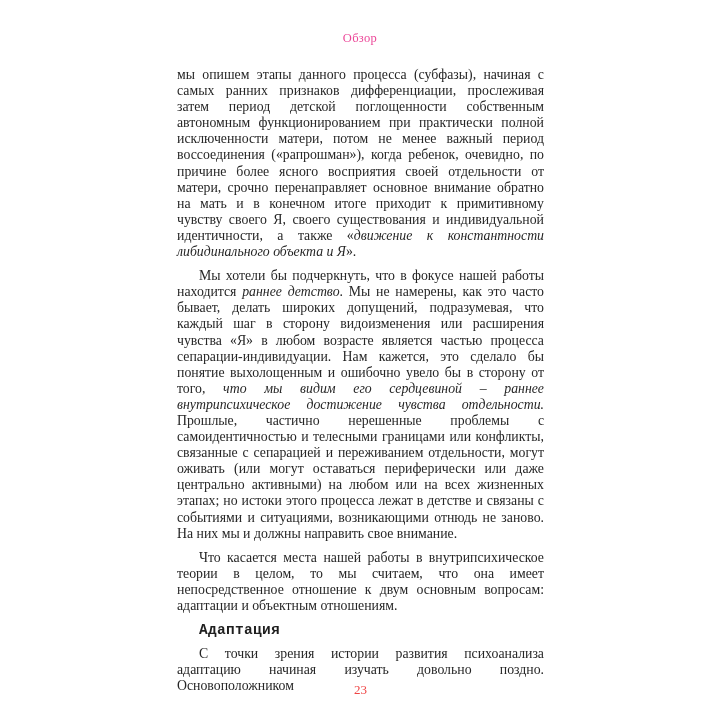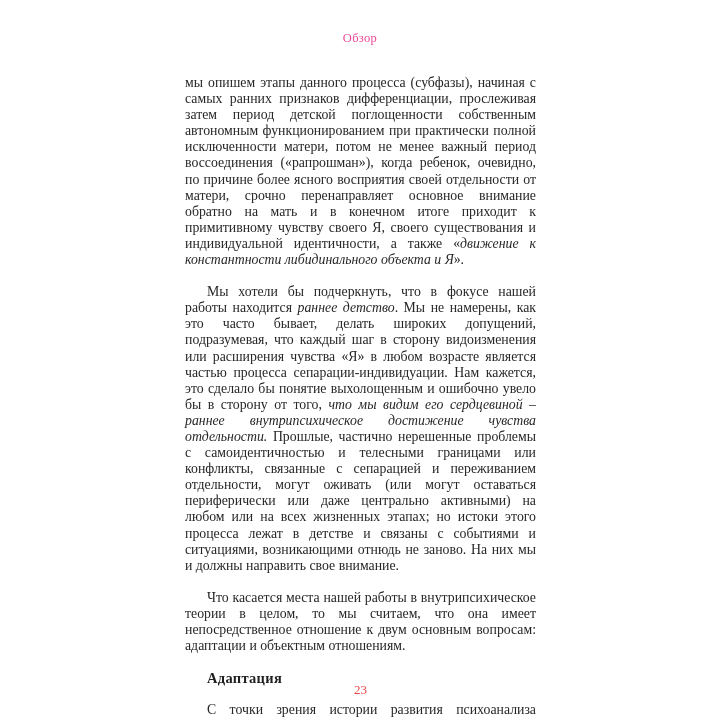--- a/index.html
+++ b/index.html
@@ -32,39 +32,40 @@
     position: absolute;
     top: 59px;
     left: 169px;
     width: 383px;
     font-size: 13.8px;
     line-height: 16.1px;
     text-align: justify;
     color: #262626;
   }
   .content p {
-    margin: 16px;
+    margin: 8px;
     padding: 0;
     text-indent: 22px;
   }
   .content p.noindent {
     text-indent: 0;
   }
   .i {
     font-style: italic;
   }
   .section-heading {
     margin-top: 34px;
     margin-bottom: 13px;
     font-weight: bold;
     font-size: 14.5px;
     letter-spacing: 0.3px;
     text-align: left;
     text-indent: 0;
     color: #1f1f1f;
+    font-family: Liberation Mono, monospace;
   }
   .page-number {
     position: absolute;
     top: 682px;
     left: 169px;
     width: 383px;
     text-align: center;
     font-size: 13px;
     color: #ef4444;
   }

